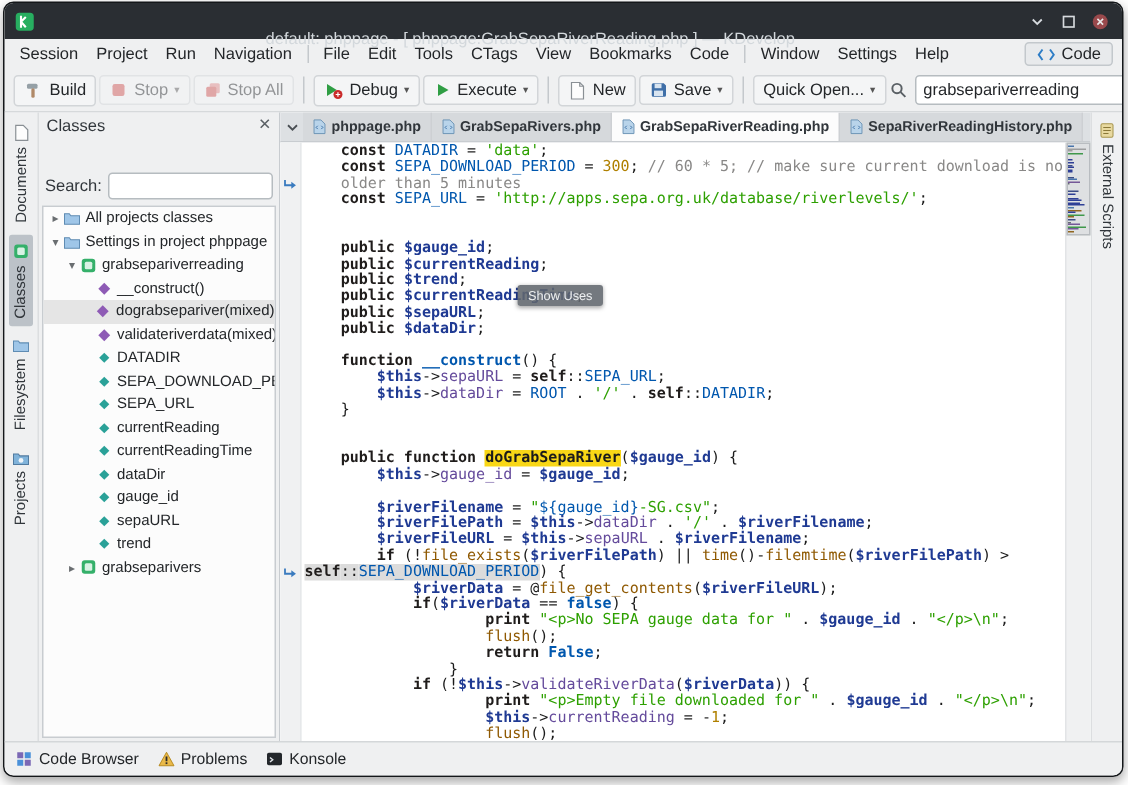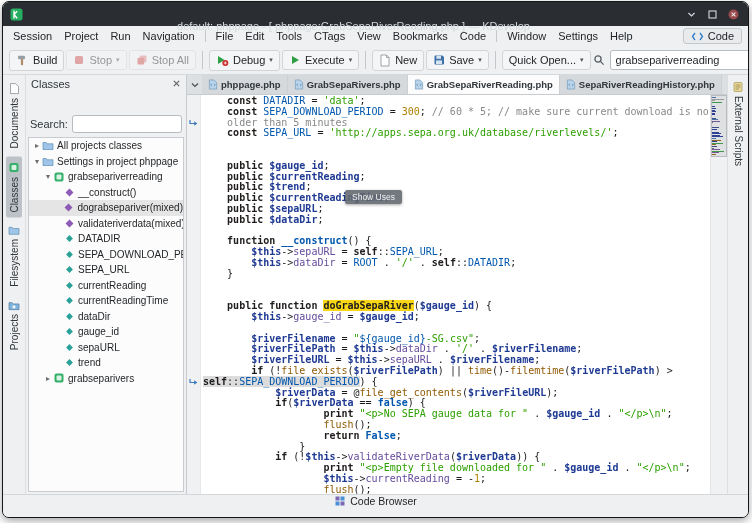--- a/index.html
+++ b/index.html
@@ -92,21 +92,21 @@
   .tooltip{position:absolute;left:158px;top:95px;background:rgba(97,103,109,.88);color:#eef0f2;
     font-size:8.5px;padding:2px 7px;border-radius:2px;box-shadow:0 1px 3px rgba(0,0,0,.35);
     white-space:nowrap;}
   .minimap{width:14px;background:#f0f1f2;border-left:1px solid #e2e4e6;position:relative;
     padding:2px 1px 0;flex-shrink:0;}
   .mm-bar{height:1px;margin-bottom:0.58px;}
   .mm-slider{position:absolute;left:0;top:0;width:100%;height:62px;
     background:rgba(70,80,90,.10);border:1px solid rgba(70,80,90,.25);box-sizing:border-box;}
   
   .bottombar{height:22px;background:#eff0f1;border-top:1px solid #d4d7d9;display:flex;
-    align-items:center;padding:0 7px;gap:12px;font-size:10.5px;color:#232629;flex-shrink:0;flex-direction:column;}
+    align-items:center;padding:0 7px;gap:12px;font-size:10.5px;color:#232629;flex-shrink:0;}
   .bitem{display:flex;align-items:center;gap:4px;}
 </style>
 </head>
 <body>
 
 <div class="window">
   <div class="titlebar">
     <span class="ico">
         <svg width="13" height="13" viewBox="0 0 13 13">
           <rect x="0.5" y="0.5" width="12" height="12" rx="2.5" fill="#27ae60"></rect>

